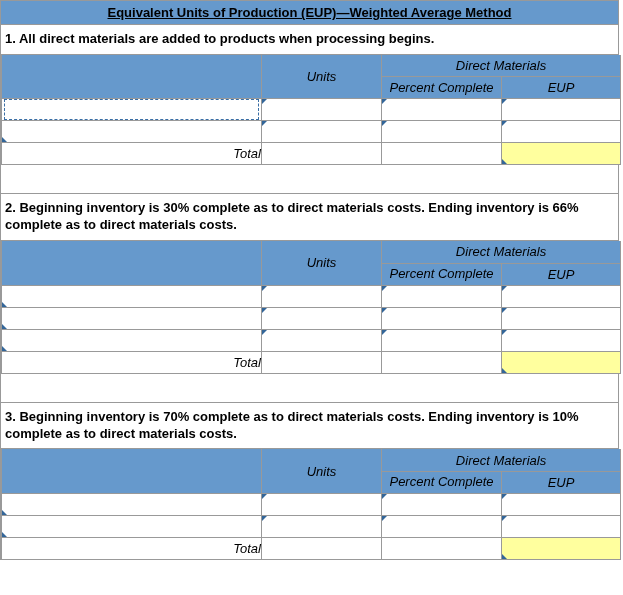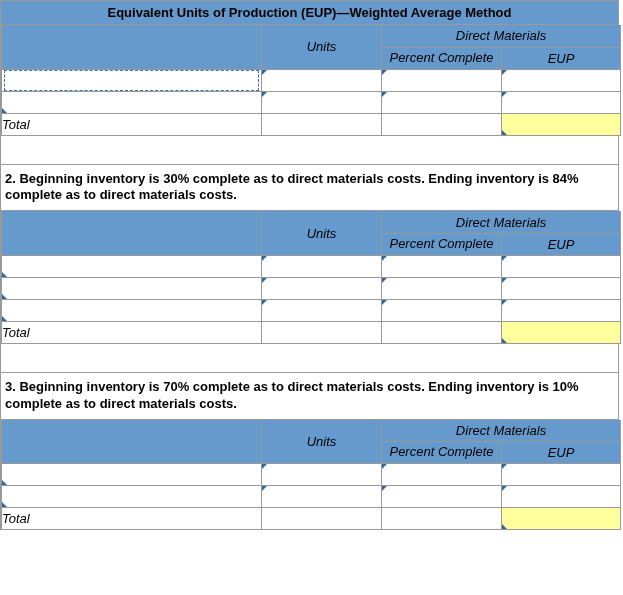--- a/index.html
+++ b/index.html
@@ -15,20 +15,21 @@
     border: 1px solid #999;
     border-bottom: none;
     box-sizing: border-box;
   }
   .title-row {
     background: #6699cc;
     text-align: center;
     font-weight: bold;
     padding: 4px 0;
     border-bottom: 1px solid #999;
+    text-decoration: underline;
   }
   .instr-row {
     background: #fff;
     font-weight: bold;
     padding: 6px 4px;
     border-bottom: 1px solid #999;
     line-height: 1.3;
   }
   table.grid {
     width: 100%;
@@ -69,21 +70,21 @@
   .tick-bot::before {
     content: "";
     position: absolute;
     bottom: 0; left: 0;
     width: 0; height: 0;
     border-left: 5px solid #336699;
     border-top: 5px solid transparent;
   }
   .total-label {
     padding-left: 4px;
-    text-align: left;
+    text-align: right;
   }
   .spacer-row {
     height: 28px;
     background: #fff;
     border-bottom: 1px solid #999;
   }
   .dropdown-cell {
     position: relative;
     background: #fff;
   }
@@ -109,20 +110,21 @@
   .dd-arrow-box svg { display: block; }
   .units-overflow { overflow: visible; }
 </style>
 </head>
 <body>
 
 <div class="sheet">
 
   <div class="title-row">Equivalent Units of Production (EUP)—Weighted Average Method</div>
 
+  <div class="instr-row">1. All direct materials are added to products when processing begins.</div>
   <table class="grid">
     <colgroup>
       <col class="col-desc">
         <col class="col-units">
         <col class="col-pct">
         <col class="col-eup">
     </colgroup>
     <tbody>
         <tr>
       <th rowspan="2" class="hdr-blue-left"></th>
@@ -156,21 +158,21 @@
     <tr>
       <td class="total-label">Total</td>
       <td class="data-cell"></td>
       <td class="data-cell" style="border-top:none;"></td>
       <td class="yellow tick-bot"></td>
     </tr>
   </tbody>
     </table>
   <div class="spacer-row"></div>
 
-  <div class="instr-row">2. Beginning inventory is 30% complete as to direct materials costs. Ending inventory is 84% complete as to direct materials costs.</div>
+  <div class="instr-row">2. Beginning inventory is 30% complete as to direct materials costs. Ending inventory is 66% complete as to direct materials costs.</div>
   <table class="grid">
     <colgroup>
       <col class="col-desc">
         <col class="col-units">
         <col class="col-pct">
         <col class="col-eup">
     </colgroup>
     <tbody>
         <tr>
       <th rowspan="2" class="hdr-blue-left"></th>

